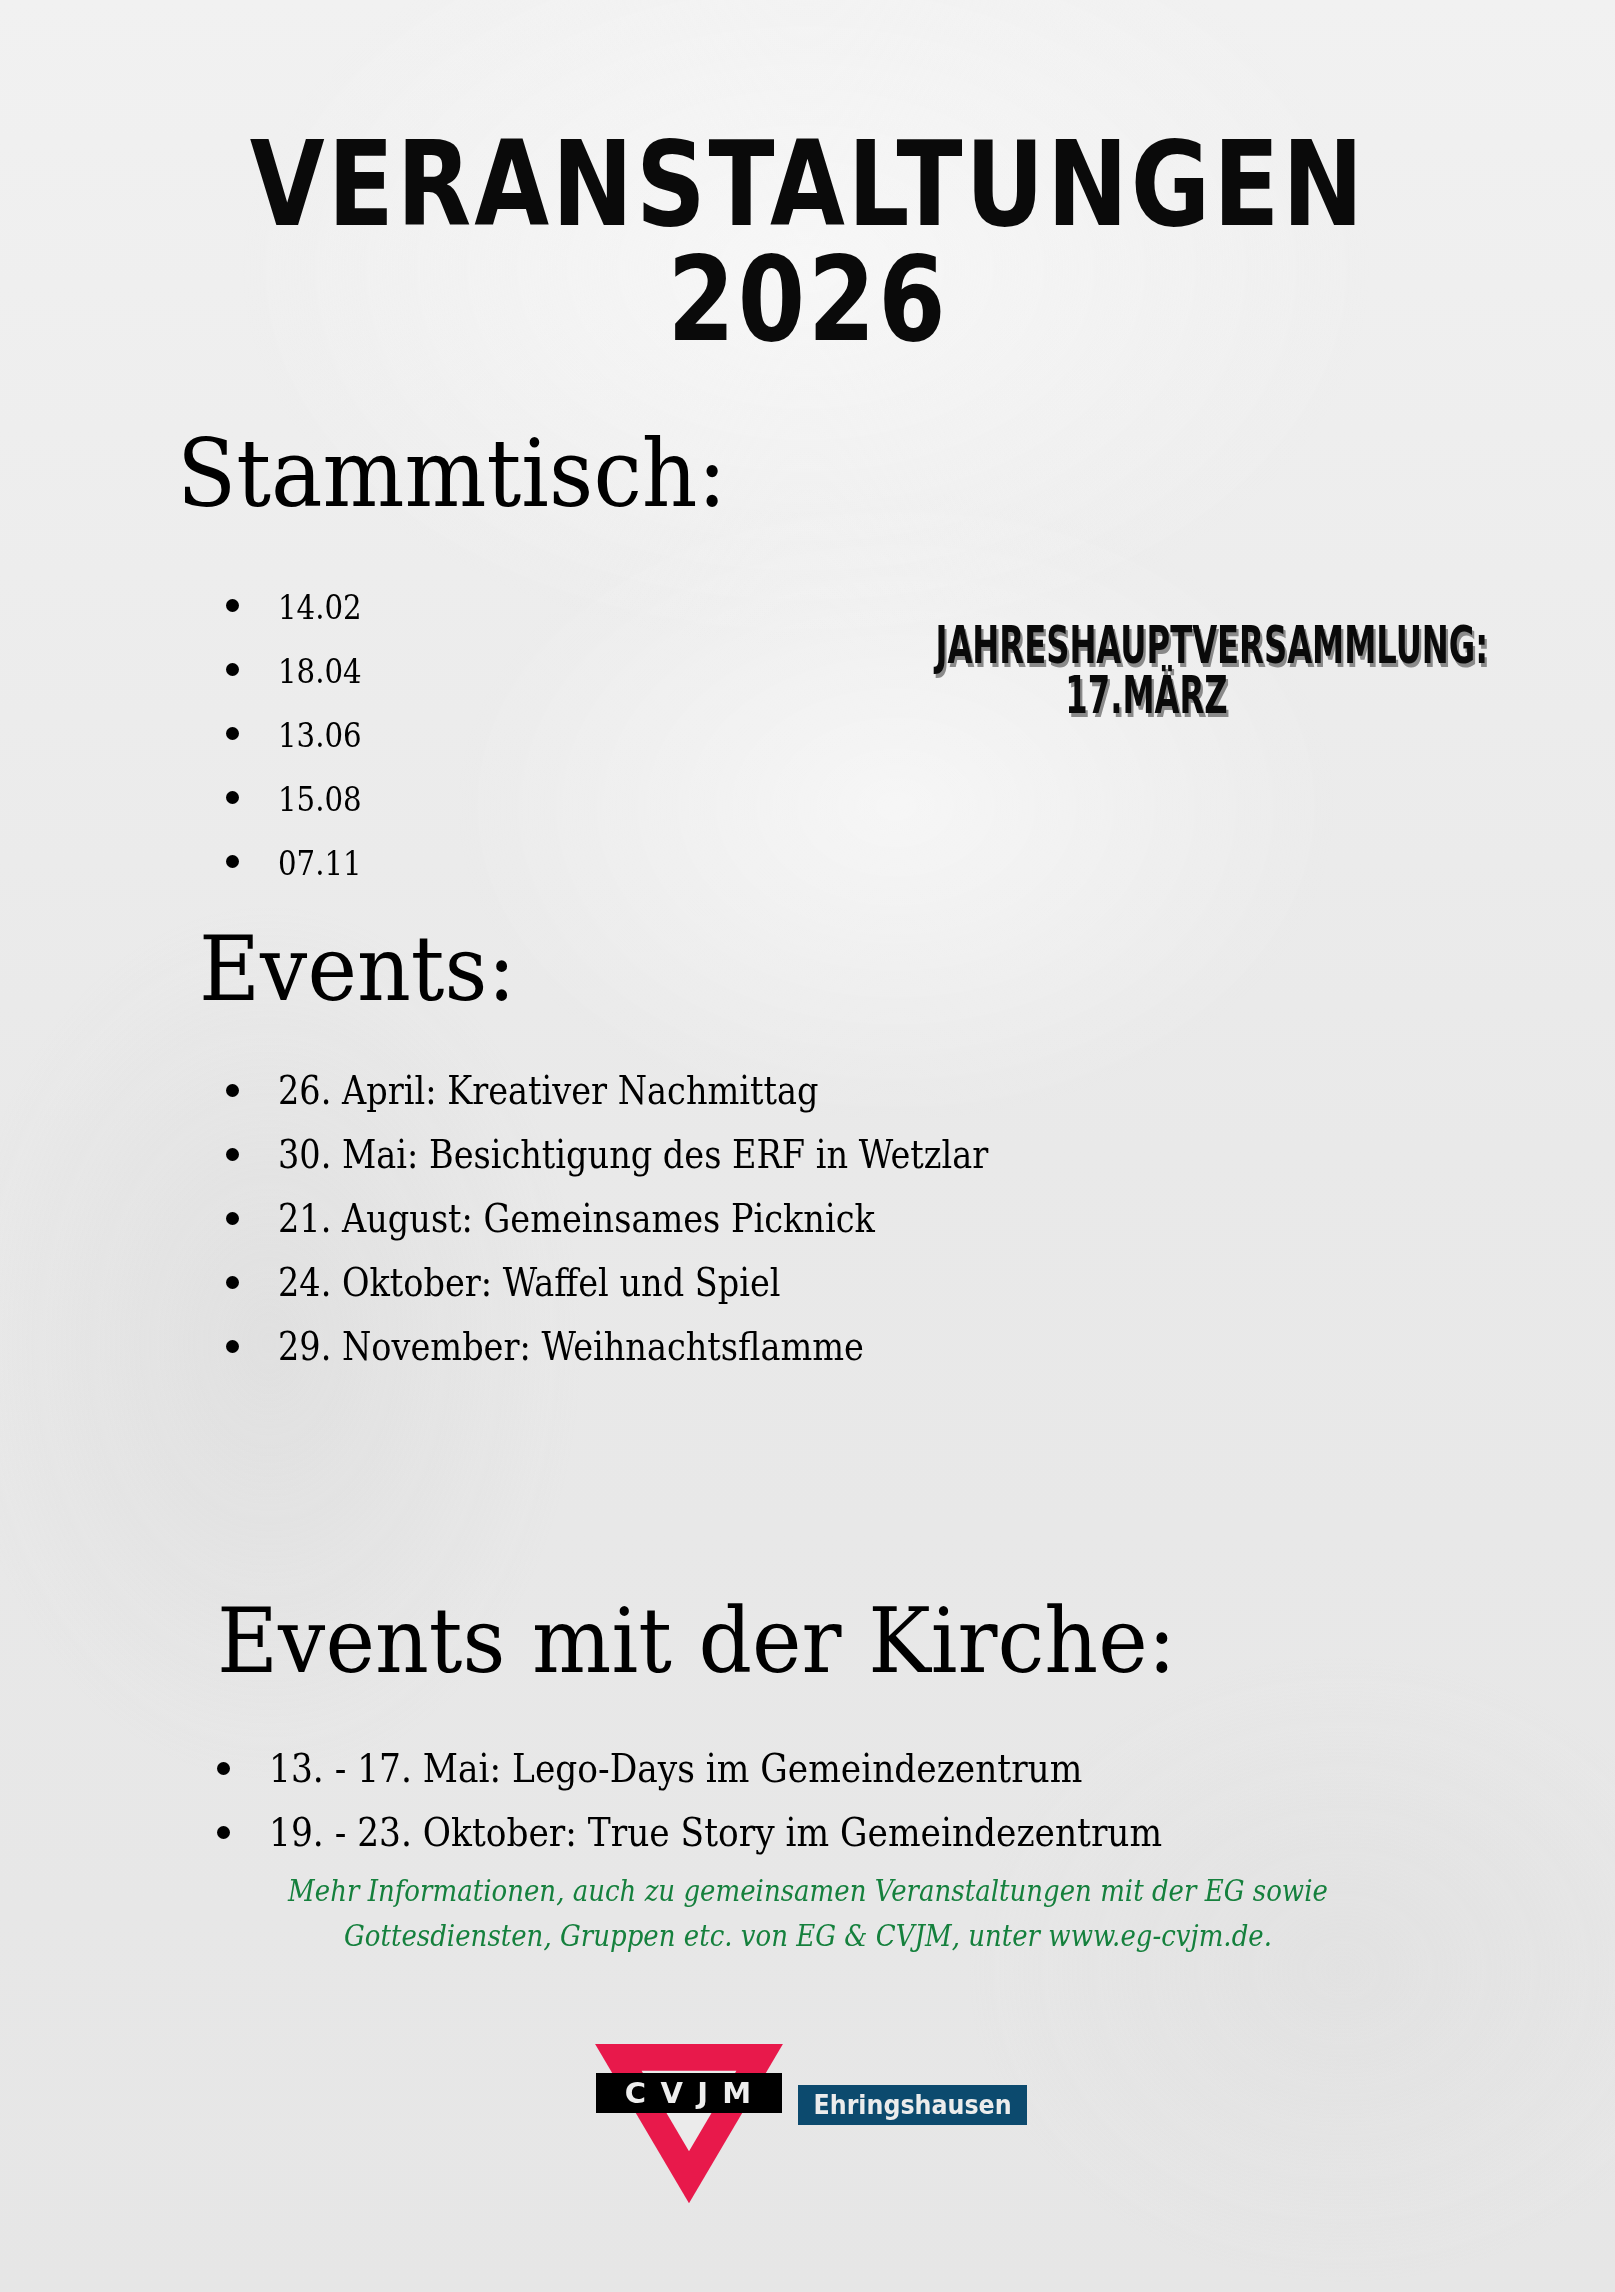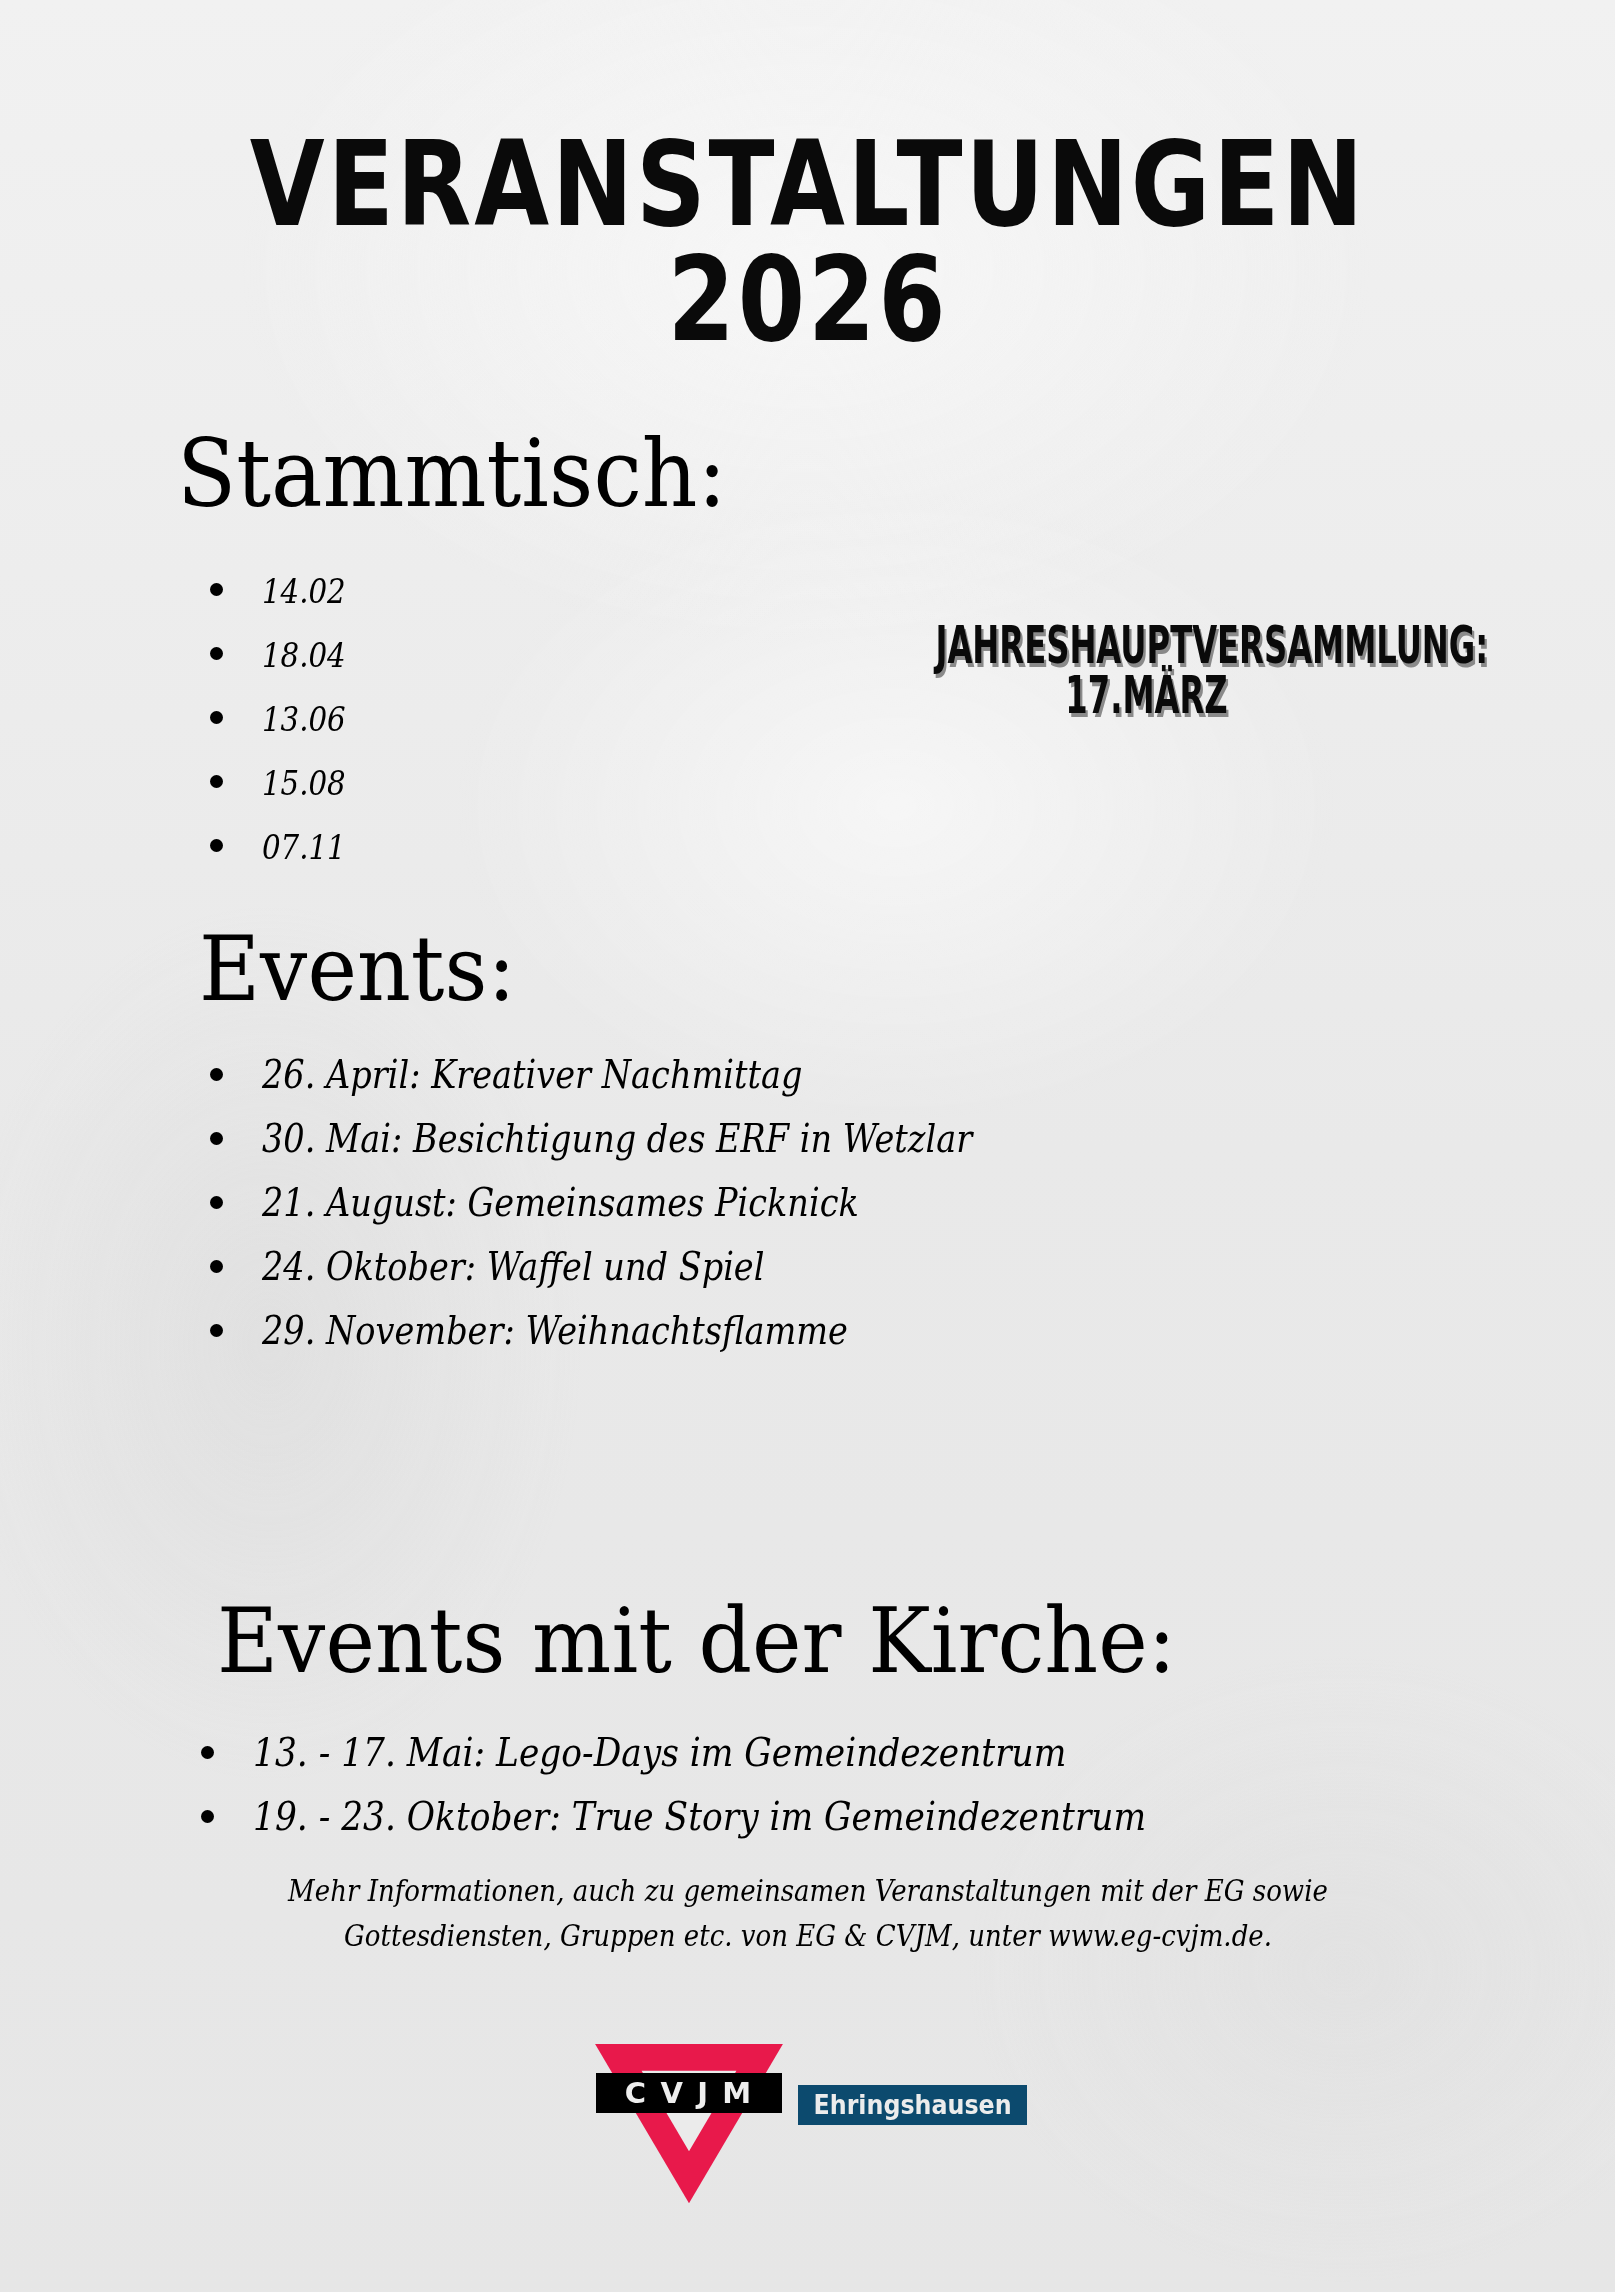--- a/index.html
+++ b/index.html
@@ -25,21 +25,21 @@
   .title.l1 { top: 125px; }
   .title.l2 { top: 240px; }
   .heading {
     font-family: "DejaVu Serif", serif; font-weight: normal;
     color: #000; white-space: nowrap;
     transform: scaleX(0.93); transform-origin: left top;
   }
   .h-stamm { left: 177px; top: 421px; font-size: 93px; line-height: 107px; }
   .h-events { left: 199px; top: 915px; font-size: 90px; line-height: 107px; }
   .h-kirche { left: 217px; top: 1587px; font-size: 90px; line-height: 107px; }
-  ul.blist { list-style: none; margin: 0; padding: 0; position: absolute; font-style: italic; }
+  ul.blist { list-style: none; margin: 16px; padding: 0; position: absolute; }
   ul.blist li {
     position: relative; white-space: nowrap;
     font-family: "DejaVu Serif", serif; color: #000;
     transform-origin: left center;
   }
   ul.blist li .dot {
     position: absolute; left: 0; width: 13.4px; height: 13.4px; border-radius: 50%;
     background: #000;
   }
   ul.blist li .txt { display: inline-block; transform: scaleX(0.86); transform-origin: left center; }
@@ -56,21 +56,21 @@
     left: 806px; width: 681px; top: 620px; text-align: center;
     font-family: "DejaVu Sans", sans-serif; font-weight: bold;
     font-size: 52px; line-height: 50px; color: #0a0a0a;
     text-shadow: 3.6px 3.6px 0 #8a8a8a;
     transform: scaleX(0.62); transform-origin: center top;
     white-space: nowrap;
   }
   .footer-note {
     left: 0; width: 1616px; text-align: center;
     font-family: "DejaVu Serif", serif; font-style: italic;
-    font-size: 29.6px; line-height: 45px; color: #000000;
+    font-size: 29.6px; line-height: 45px; color: #15803d;
   }
   .footer-note .ln { display: block; transform: scaleX(0.88); transform-origin: center; white-space: nowrap; }
   .f1 { top: 1869px; }
   .logo { left: 595px; top: 2044px; width: 448px; height: 161px; }
   .logo .tri { position: absolute; left: 0; top: 0; }
   .logo .cvjm-bar {
     position: absolute; left: 0.9px; top: 29px; width: 186px; height: 40px;
     background: #000; color: #eee;
     font-family: "DejaVu Sans", sans-serif; font-weight: bold; font-size: 29px;
     line-height: 40px; text-align: center; letter-spacing: 14.3px; text-indent: 12.5px;

